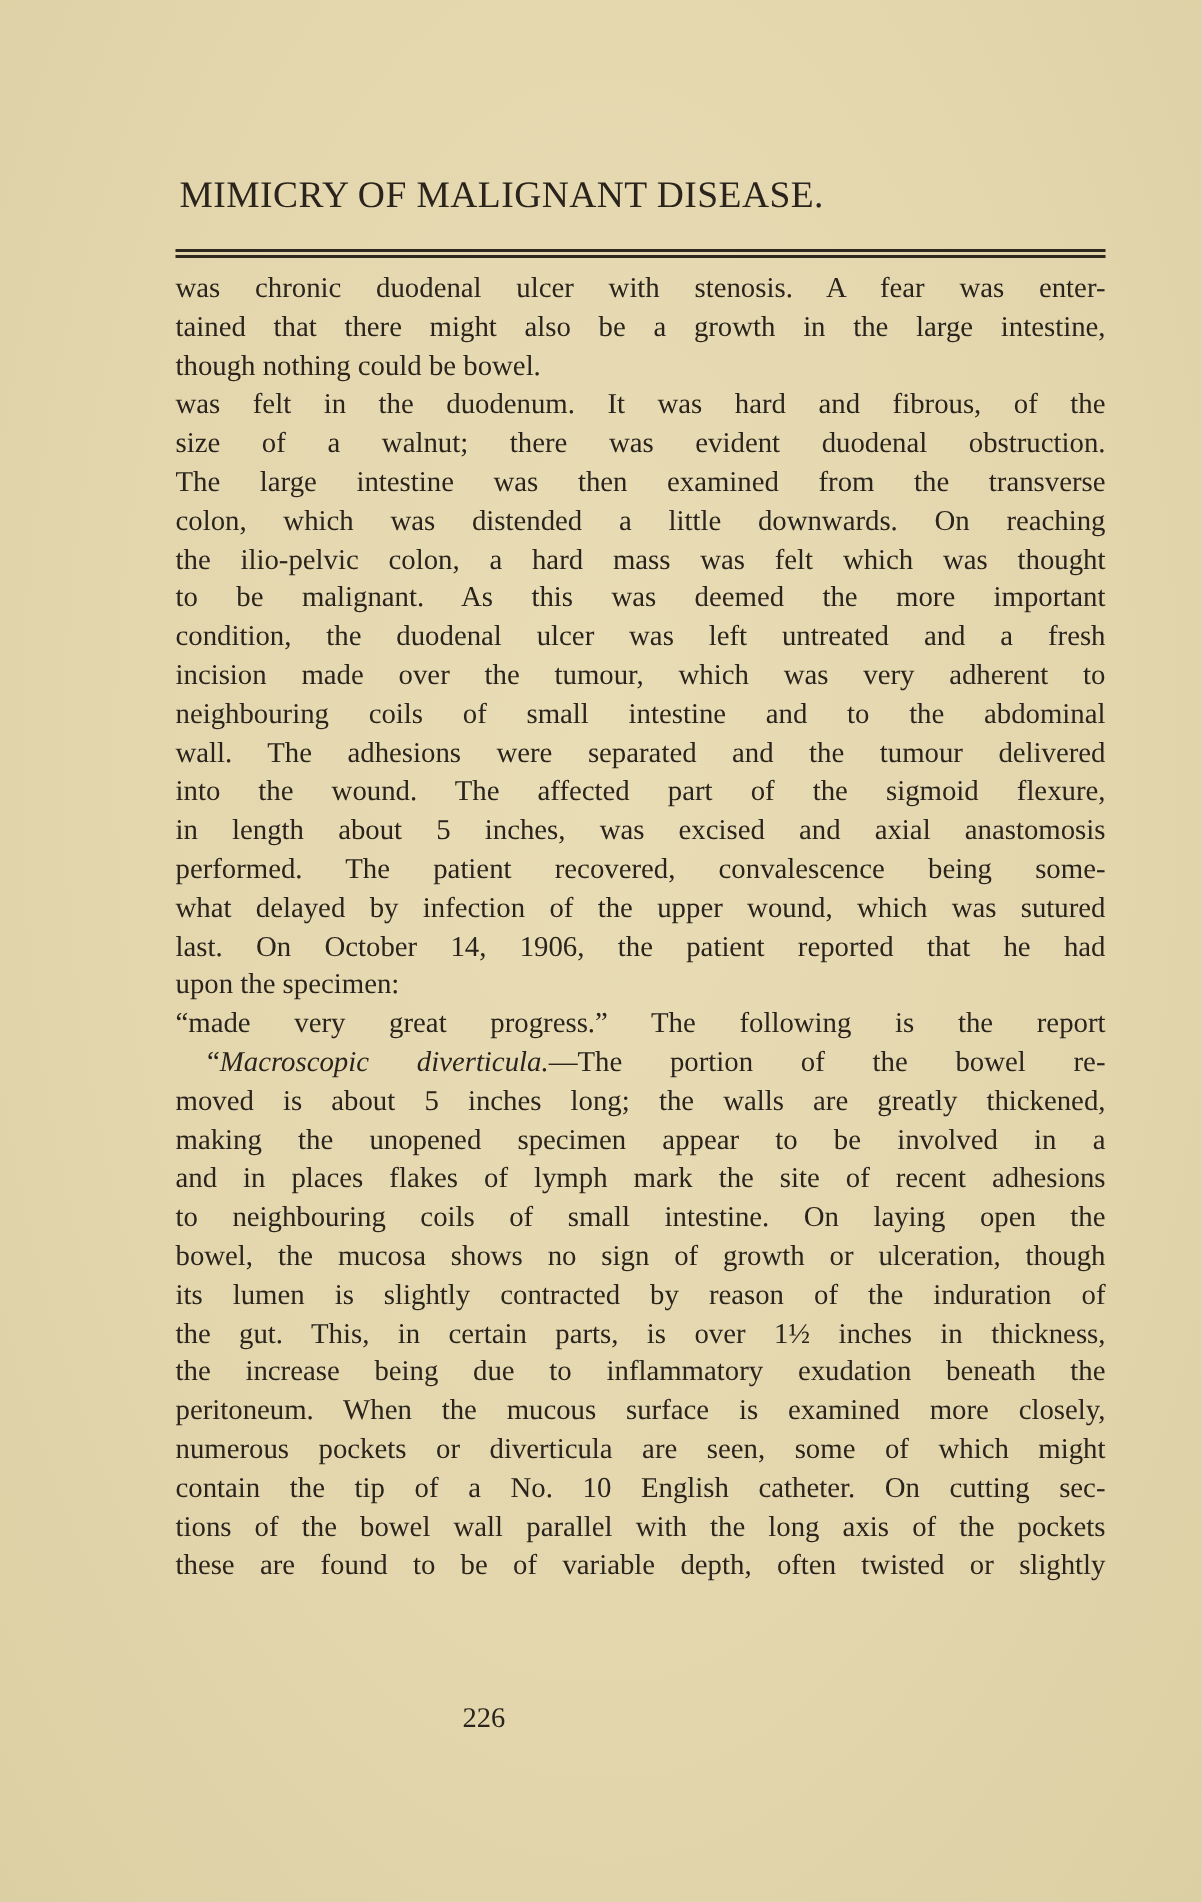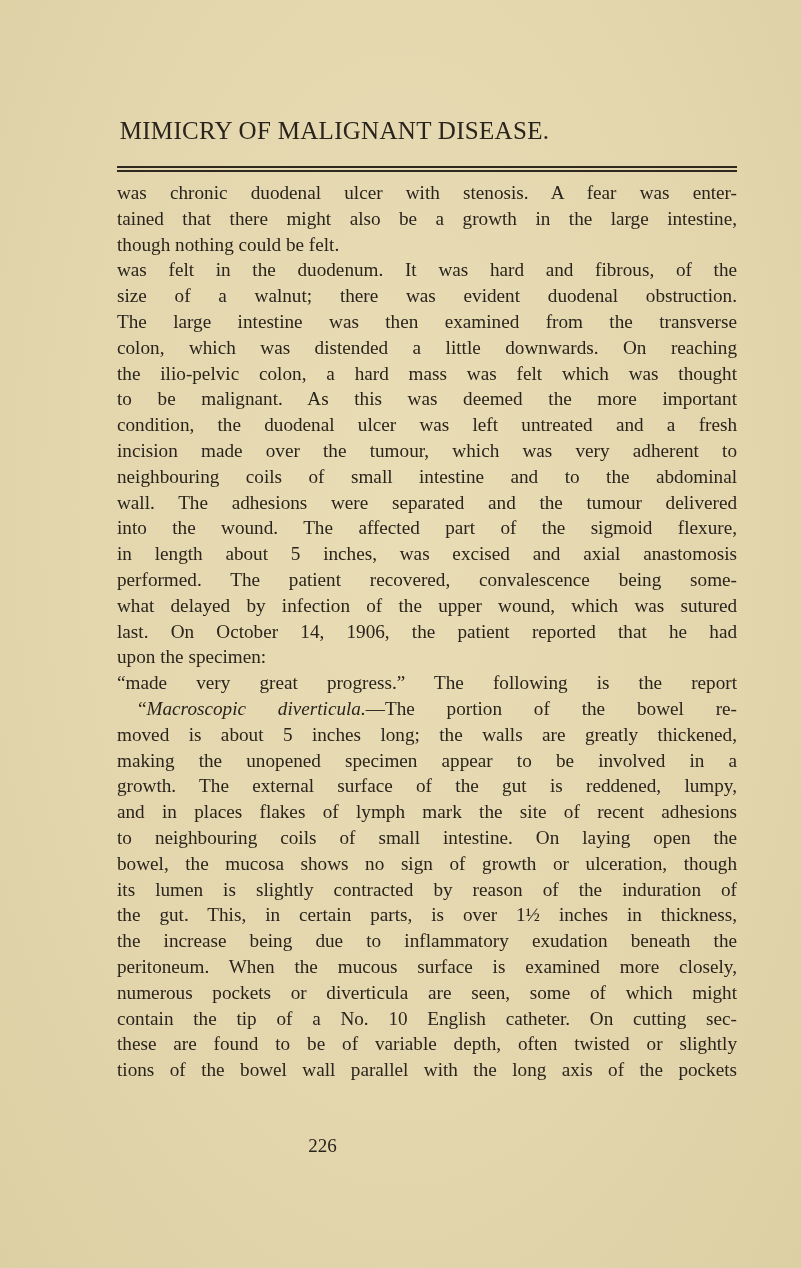--- a/index.html
+++ b/index.html
@@ -87,49 +87,48 @@
 <body>
 
 <div class="page">
   <div class="running-head">MIMICRY OF MALIGNANT DISEASE.</div>
   <div class="rule-top"></div>
   <div class="rule-bottom"></div>
 
   <div class="body-text">
     <span class="line">was chronic duodenal ulcer with stenosis.  A fear was enter-</span>
     <span class="line">tained that there might also be a growth in the large intestine,</span>
-    <span class="line last">though nothing could be felt.</span>
+    <span class="line last">though nothing could be bowel.</span>
     <span class="line">was felt in the duodenum.  It was hard and fibrous, of the</span>
     <span class="line">size of a walnut;  there was evident duodenal obstruction.</span>
     <span class="line">The large intestine was then examined from the transverse</span>
     <span class="line">colon, which was distended a little downwards.  On reaching</span>
     <span class="line">the ilio-pelvic colon, a hard mass was felt which was thought</span>
     <span class="line">to be malignant.  As this was deemed the more important</span>
     <span class="line">condition, the duodenal ulcer was left untreated and a fresh</span>
     <span class="line">incision made over the tumour, which was very adherent to</span>
     <span class="line">neighbouring coils of small intestine and to the abdominal</span>
     <span class="line">wall.  The adhesions were separated and the tumour delivered</span>
     <span class="line">into the wound.  The affected part of the sigmoid flexure,</span>
     <span class="line">in length about 5 inches, was excised and axial anastomosis</span>
     <span class="line">performed.  The patient recovered, convalescence being some-</span>
     <span class="line">what delayed by infection of the upper wound, which was sutured</span>
     <span class="line">last.  On October 14, 1906, the patient reported that he had</span>
     <span class="line last">upon the specimen:</span>
     <span class="line">“made very great progress.”  The following is the report</span>
     <span class="line indent"><span>“</span><span class="it">Macroscopic diverticula.</span><span>—The portion of the bowel re-</span></span>
     <span class="line">moved is about 5 inches long;  the walls are greatly thickened,</span>
     <span class="line">making the unopened specimen appear to be involved in a</span>
-    <span class="line">growth.  The external surface of the gut is reddened, lumpy,</span>
     <span class="line">and in places flakes of lymph mark the site of recent adhesions</span>
     <span class="line">to neighbouring coils of small intestine.  On laying open the</span>
     <span class="line">bowel, the mucosa shows no sign of growth or ulceration, though</span>
     <span class="line">its lumen is slightly contracted by reason of the induration of</span>
     <span class="line">the gut.  This, in certain parts, is over 1½ inches in thickness,</span>
     <span class="line">the increase being due to inflammatory exudation beneath the</span>
     <span class="line">peritoneum.  When the mucous surface is examined more closely,</span>
     <span class="line">numerous pockets or diverticula are seen, some of which might</span>
     <span class="line">contain the tip of a No. 10 English catheter.  On cutting sec-</span>
+    <span class="line">tions of the bowel wall parallel with the long axis of the pockets</span>
     <span class="line">these are found to be of variable depth, often twisted or slightly</span>
-    <span class="line">tions of the bowel wall parallel with the long axis of the pockets</span>
   </div>
 
   <div class="folio">226</div>
 </div>
 
 </body></html>

